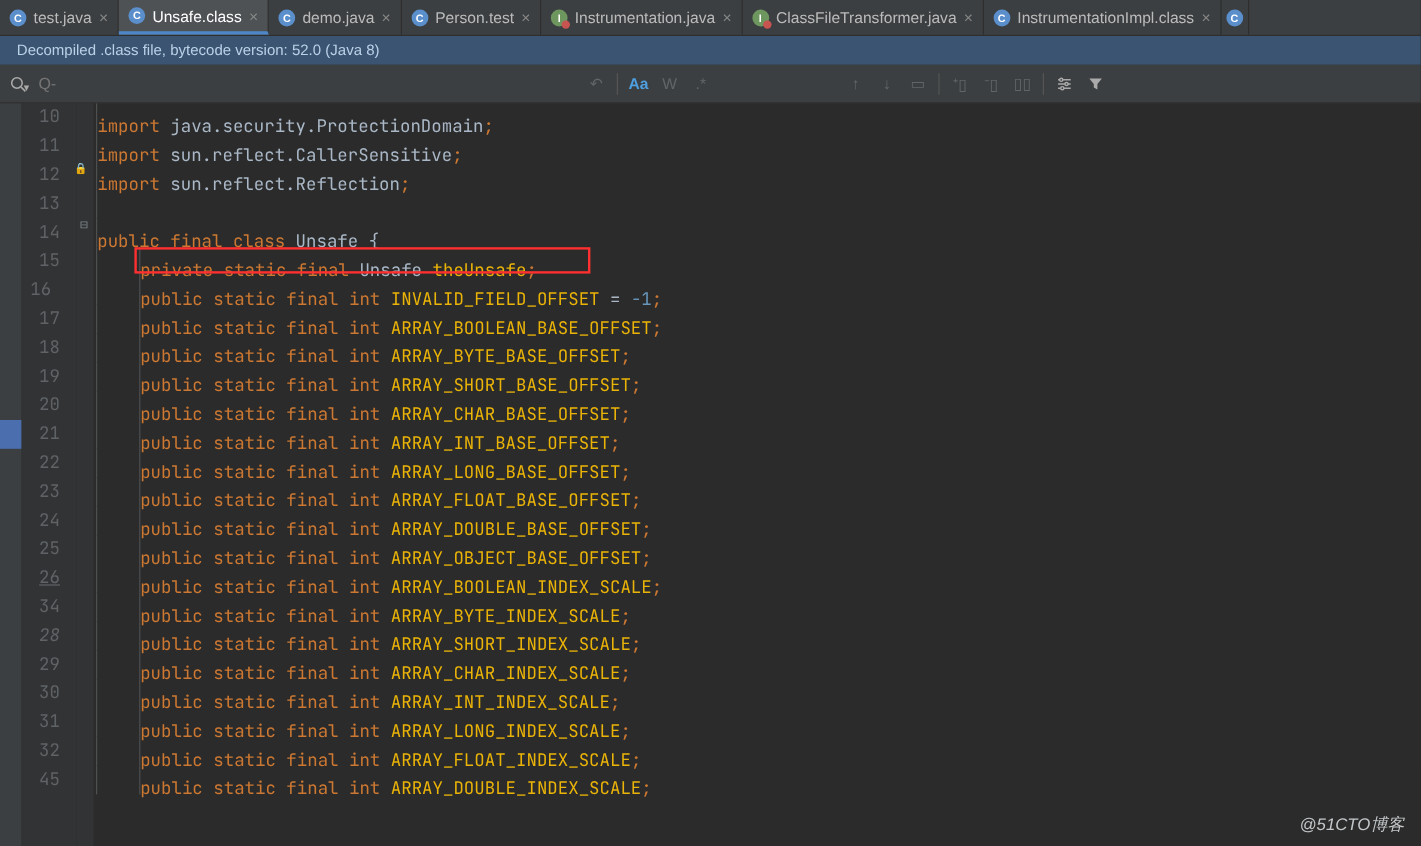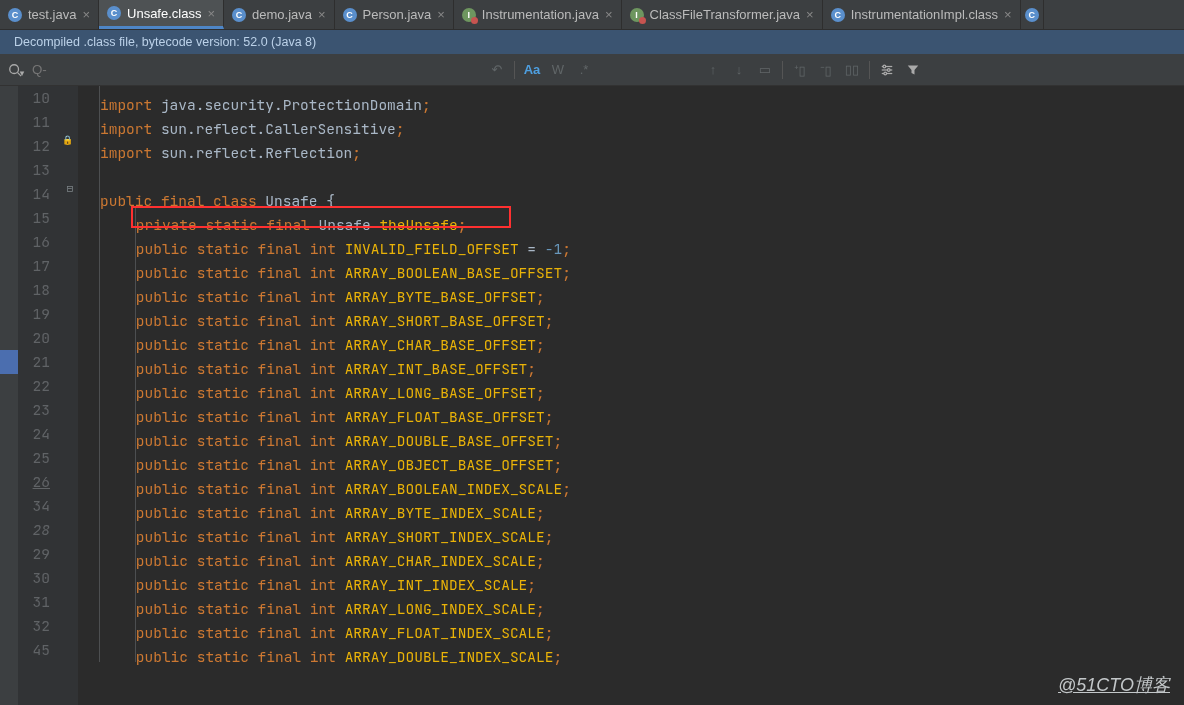--- a/index.html
+++ b/index.html
@@ -29,31 +29,31 @@
 .fa-btn.active { color:#4e9fe0; font-weight:bold;}
 .fa-btn.dim { opacity:0.45;}
 
 
 .editor { display:flex; height:calc(100% - 30px - 24px - 32px); background:#2b2b2b; font-family:"JetBrains Mono","Consolas",monospace; font-size:14.5px; line-height:24px; }
 .left-strip { width:18px; background:#3c3f41; }
 .left-strip .sel { width:100%; height:24px; background:#4b6eaf; margin-top:calc(24px*11); }
 .gutter { width:46px; background:#313335; color:#606366; text-align:right; padding-right:14px; user-select:none; }
 .fold { width:14px; background:#313335; position:relative; }
 .code { flex:1; overflow:hidden; white-space:pre; }
-.code .row { height:24px; padding-left:2px; position:relative;margin-left:19px;}
+.code .row { height:24px; padding-left:2px; position:relative;}
 .kw { color:#cc7832; }
 .id { color:#a9b7c6; }
 .punct { color:#cc7832; }
 .num { color:#6897bb; }
 .field { color:#eab308; }
 .redbox { position:absolute; border:2px solid #ff3030; pointer-events:none;}
 .guide { border-left:1px solid #4d4f51; display:inline-block; width:0; height:100%; }
 .fold-minus { position:absolute; width:12px; height:12px; color:#7b8386; font-size:11px; display:flex; align-items:center; justify-content:center; left:0; }
 
-.watermark { position:absolute; right:14px; bottom:8px; color:#c3c7c9; font-size:18px; font-style:italic;text-decoration:underline; }
+.watermark { position:absolute; right:14px; bottom:8px; color:#c3c7c9; font-size:14px; font-style:italic; }
 </style>
 </head>
 <body>
 
 <div class="tabs" id="tabs">
     <div class="tab">
       <span class="ico">
         <span class="ico-c">C</span>
       </span>
       <span>test.java</span>
@@ -70,21 +70,21 @@
       <span class="ico">
         <span class="ico-c">C</span>
       </span>
       <span>demo.java</span>
       <span class="close">×</span>
     </div>
     <div class="tab">
       <span class="ico">
         <span class="ico-c">C</span>
       </span>
-      <span>Person.java</span>
+      <span>Person.test</span>
       <span class="close">×</span>
     </div>
     <div class="tab">
       <span class="ico">
         <span class="ico-i">I</span>
       </span>
       <span>Instrumentation.java</span>
       <span class="close">×</span>
     </div>
     <div class="tab">
@@ -159,21 +159,21 @@
   <div class="left-strip">
       <div class="sel"></div>
     </div>
   <div class="gutter" id="gutter">
       <div style="height: 24px;">10</div>
       <div style="height: 24px;">11</div>
       <div style="height: 24px;">12</div>
       <div style="height: 24px;">13</div>
       <div style="height: 24px;">14</div>
       <div style="height: 24px;">15</div>
-      <div style="height: 24px;">16</div>
+      <div style="height: 24px; text-align: center;">16</div>
       <div style="height: 24px;">17</div>
       <div style="height: 24px;">18</div>
       <div style="height: 24px;">19</div>
       <div style="height: 24px;">20</div>
       <div style="height: 24px;">21</div>
       <div style="height: 24px;">22</div>
       <div style="height: 24px;">23</div>
       <div style="height: 24px;">24</div>
       <div style="height: 24px;">25</div>
       <div style="height: 24px; text-decoration: underline;">26</div>

